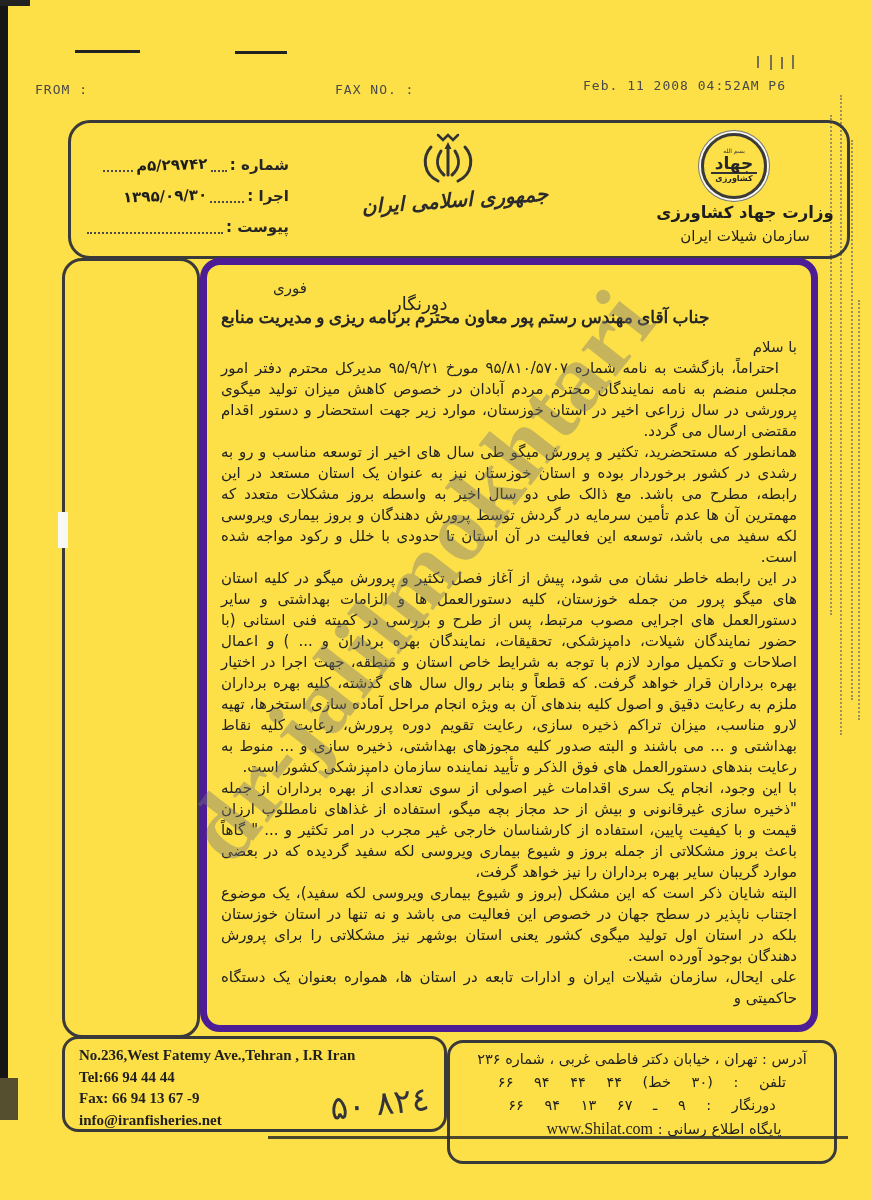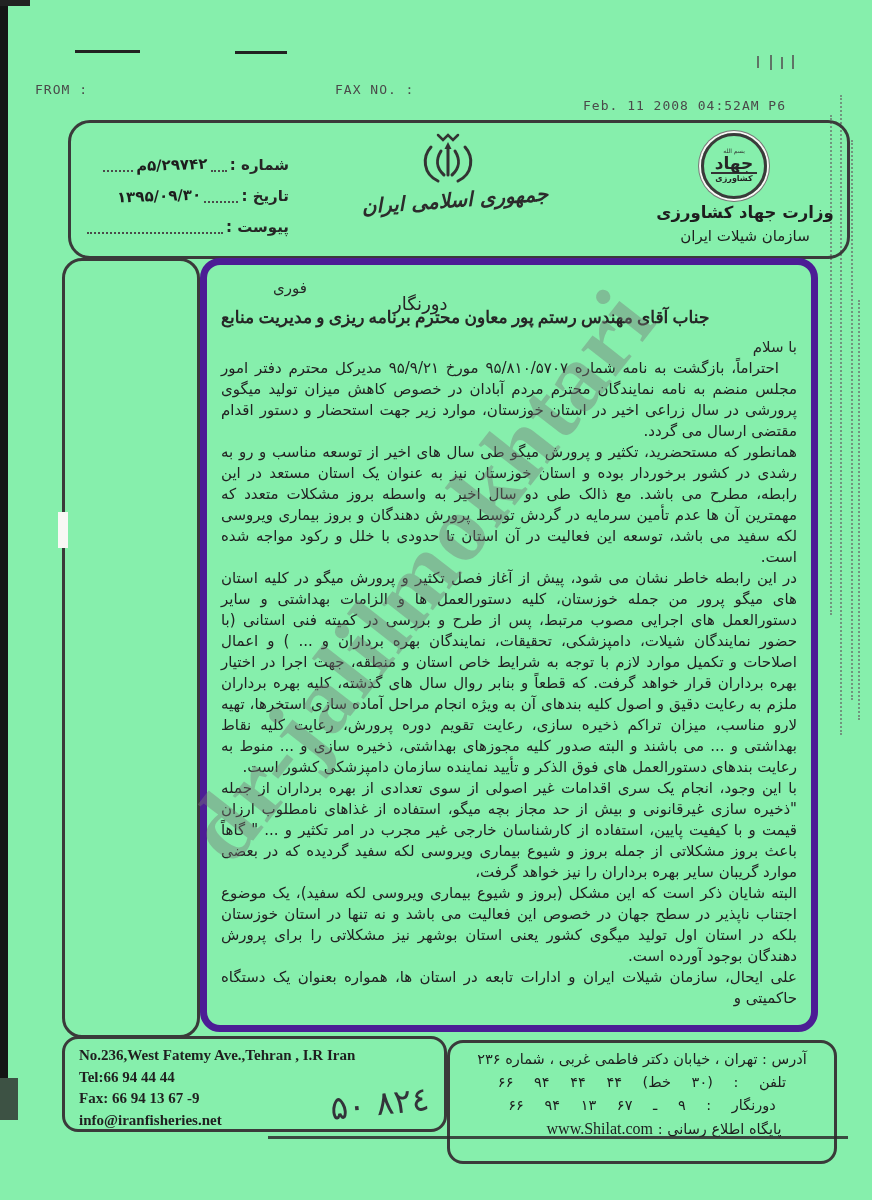--- a/index.html
+++ b/index.html
@@ -1,23 +1,23 @@
 <!DOCTYPE html>
 <html lang="fa"><head>
 <meta charset="utf-8">
 <style>
   html,body{margin:0;padding:0;background:#e9e9e7;}
-  .page{position:relative;width:872px;height:1200px;margin:0 auto;background:#86efac;
+  .page{position:relative;width:872px;height:1200px;margin:0 auto;background:#fde047;
         font-family:"DejaVu Sans",sans-serif;color:#262626;overflow:hidden;}
   
   .fax-header span{position:absolute;font-family:"DejaVu Sans Mono",monospace;
         font-size:13px;color:#4a4a4a;letter-spacing:1px;white-space:nowrap;}
   .fax-from{left:35px;top:82px;}
   .fax-no{left:335px;top:82px;}
-  .fax-ts{left:583px;top:78px;margin-top:20px;}
+  .fax-ts{left:583px;top:78px;}
   
   .art{position:absolute;background:#222;}
   .edge-bar{left:864px;top:0;width:8px;height:1078px;background:#151515;}
   .edge-smudge{left:846px;top:0;width:18px;height:42px;background:#2a2a2a;opacity:.8;}
   .dotcol{position:absolute;border-left:2px dotted #666;opacity:.65;width:0;}
   .tick{position:absolute;width:2px;height:12px;background:#555;opacity:.8;}
   
   .lh-box{position:absolute;left:68px;top:120px;width:776px;height:133px;
         border:3px solid #3a3a3a;border-radius:22px;}
   .lh-row{position:absolute;display:flex;direction:rtl;align-items:center;right:558px;width:205px;height:24px;}
@@ -94,21 +94,21 @@
   <div class="dotcol" style="left:858px;top:300px;height:420px;"></div>
 
   <div class="lh-box">
     <div class="lh-row" style="top:30px;">
       <span class="lbl">شماره :</span>
       <span class="dots" style="width:16px;"></span>
       <span class="hand" dir="rtl">۵/۲۹۷۴۲م</span>
       <span class="dots" style="width:30px;"></span>
     </div>
     <div class="lh-row" style="top:61px;">
-      <span class="lbl">تاریخ :</span>
+      <span class="lbl">اجرا :</span>
       <span class="dots" style="width:34px;"></span>
       <span class="hand" dir="ltr">۱۳۹۵/۰۹/۳۰</span>
     </div>
     <div class="lh-row" style="top:92px;">
       <span class="lbl">پیوست :</span>
       <span class="dots" style="width:148px;"></span>
     </div>
   </div>
 
   <div class="emblem-wrap">

